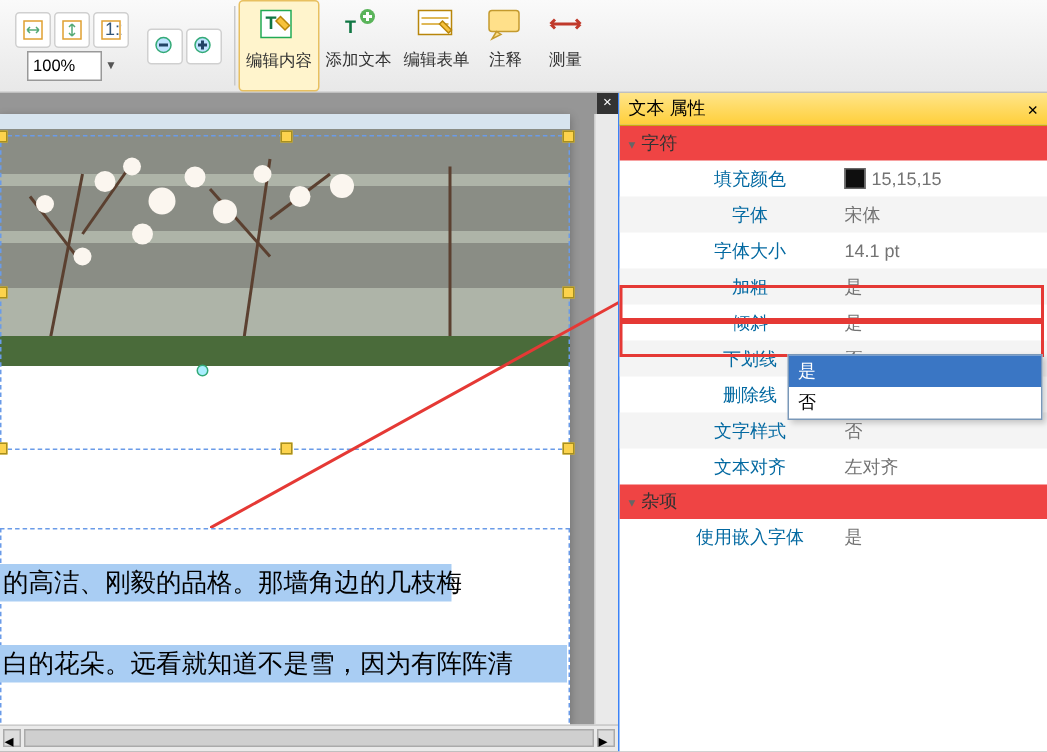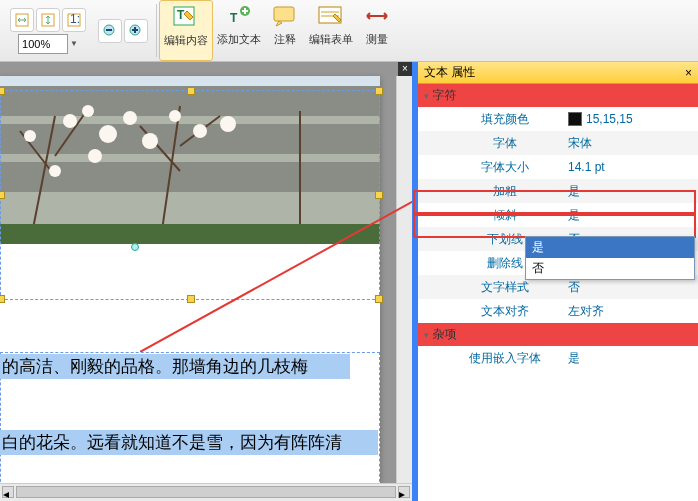--- a/index.html
+++ b/index.html
@@ -19,28 +19,28 @@
 .doc-close { position:absolute; top:0; right:0; width:14px; height:14px; background:#333; color:#fff; font-size:10px; text-align:center; line-height:14px; z-index:5;}
 .doc-scroll-v { position:absolute; top:14px; right:0; bottom:18px; width:16px; background:#eaeaea; border-left:1px solid #ccc; }
 .doc-scroll-h { position:absolute; left:0; right:0; bottom:0; height:18px; background:#eaeaea; border-top:1px solid #ccc; }
 .page { background:#fff; position:absolute; left:0; top:14px; width:380px; box-shadow:0 2px 6px rgba(0,0,0,0.3); }
 .photo { width:380px; height:168px; display:block; background:#b8b5ad; }
 .sel-box { position:absolute; border:1px dashed #6a9be8; left:0; width:380px; }
 .sel-top { top:28px; height:210px; }
 .handle { width:8px; height:8px; background:#fcd34d; border:1px solid #a78f1f; position:absolute; }
 .hl { position:absolute; background:#a9cdf3; padding:1px 2px; font-size:17px; color:#000; white-space:nowrap; }
 
-.prop-panel { width:286px; background:#fff; border-left:6px solid #3b82f6; display:flex; flex-direction:column; }
+.prop-panel { width:286px; background:#fff; border-left:1px solid #3b82f6; display:flex; flex-direction:column; }
 .prop-title { height:22px; background:linear-gradient(#ffe58a,#ffcf3a); border-bottom:1px solid #c9a810; display:flex; align-items:center; padding:0 6px; justify-content:space-between; font-size:12px;}
 .prop-body { flex:1; overflow:auto; position:relative; }
 .section-hdr { padding:3px 6px; background:#ef4444; font-size:12px; color:#333; display:flex; align-items:center; gap:4px; }
 .section-hdr::before { content:"▾"; font-size:9px; color:#666; }
 .row { display:flex; align-items:center; height:24px; }
 .row .lab { width:110px; text-align:center; padding-right:8px; color:#0369a1; font-size:12px;margin-left:36px;}
-.row .val { flex:1; padding-left:4px; color:#0369a1; font-size:12px; display:flex; align-items:flex-end; gap:4px;}
+.row .val { flex:1; padding-left:4px; color:#737373; font-size:12px; display:flex; align-items:flex-end; gap:4px;}
 .row.alt { background:#f4f4f4; }
 .color-swatch { width:14px; height:14px; background:#0f0f0f; border:1px solid #666; display:inline-block;}
 .hi-red { position:absolute; border:2px solid #e53935; pointer-events:none; z-index:10;}
 .dd-open { position:absolute; left:525px; width:170px; border:1px solid #7a98b8; background:#fff; z-index:20; box-shadow:2px 2px 4px rgba(0,0,0,0.2);}
 .dd-open .opt { padding:2px 6px; font-size:12px; }
 .dd-open .opt.sel { background:#3a76c4; color:#fff; }
 .arrow { position:absolute; z-index:6; pointer-events:none; }
 </style>
 </head>
 <body>
@@ -107,36 +107,36 @@
           <circle cx="20" cy="7" r="5" fill="#5ab45a"></circle>
           <line x1="17" y1="7" x2="23" y2="7" stroke="#fff" stroke-width="2"></line>
           <line x1="20" y1="4" x2="20" y2="10" stroke="#fff" stroke-width="2"></line>
         </svg>
       </span>
     <span class="lbl">添加文本</span>
   </div>
   <div class="tb-big">
     <span class="icon">
         <svg width="28" height="24">
-          <rect x="3" y="3" width="20" height="14" rx="2" fill="#ffe08a" stroke="#c49a2e"></rect>
-          <path d="M8 17l-3 5 6-3z" fill="#ffe08a" stroke="#c49a2e"></path>
-        </svg>
-      </span>
-    <span class="lbl">注释</span>
-  </div>
-  <div class="tb-big">
-    <span class="icon">
-        <svg width="28" height="24">
           <rect x="2" y="3" width="22" height="16" fill="#fff" stroke="#b8860b"></rect>
           <line x1="4" y1="8" x2="22" y2="8" stroke="#d4a020"></line>
           <line x1="4" y1="12" x2="22" y2="12" stroke="#d4a020"></line>
           <path d="M18 10l6 6-2 2-6-6z" fill="#f7c23c" stroke="#b8860b"></path>
         </svg>
       </span>
     <span class="lbl">编辑表单</span>
+  </div>
+  <div class="tb-big">
+    <span class="icon">
+        <svg width="28" height="24">
+          <rect x="3" y="3" width="20" height="14" rx="2" fill="#ffe08a" stroke="#c49a2e"></rect>
+          <path d="M8 17l-3 5 6-3z" fill="#ffe08a" stroke="#c49a2e"></path>
+        </svg>
+      </span>
+    <span class="lbl">注释</span>
   </div>
   <div class="tb-big">
     <span class="icon">
         <svg width="28" height="24">
           <path d="M4 12h20M4 12l3-3M4 12l3 3M24 12l-3-3M24 12l-3 3" stroke="#c0392b" stroke-width="2" fill="none"></path>
         </svg>
       </span>
     <span class="lbl">测量</span>
   </div>
 </div>
@@ -187,21 +187,21 @@
         <div class="handle" style="left:186px;bottom:-4px"></div>
         <div class="handle" style="right:-4px;bottom:-4px"></div>
       <div class="handle" style="left:-4px;top:100px"></div>
         <div class="handle" style="right:-4px;top:100px"></div>
       <div style="position:absolute;left:130px;top:152px;width:8px;height:8px;border:1px solid #3a7;border-radius:50%;background:#aef"></div>
     </div>
     <div style="position:absolute;left:0;top:290px;width:380px;border:1px dashed #6a9be8;height:140px;">
       <div class="handle" style="left:186px;bottom:-4px"></div>
 
     </div>
-    <div class="hl" style="left:0;top:292px;width:350px;">的高洁、刚毅的品格。那墙角边的几枝梅</div>
+    <div class="hl" style="left:0;top:314px;width:301px;text-align:right;">的高洁、刚毅的品格。那墙角边的几枝梅</div>
     <div class="hl" style="left:0;top:368px;width:378px;">白的花朵。远看就知道不是雪，因为有阵阵清</div>
     <svg class="arrow" style="left:140px;top:130px" width="300" height="160">
         <line x1="0" y1="160" x2="290" y2="0" stroke="#e53935" stroke-width="2"></line>
         <polygon points="290,0 278,12 284,2" fill="#e53935"></polygon>
       </svg>
     <div class="doc-scroll-v"></div>
     <div class="doc-scroll-h">
         <div style="position:absolute;left:2px;top:2px;width:12px;height:12px;background:#ddd;border:1px solid #aaa">◂</div>
         <div style="position:absolute;left:16px;top:2px;right:16px;height:12px;background:#cfcfcf;border:1px solid #aaa"></div>
         <div style="position:absolute;right:2px;top:2px;width:12px;height:12px;background:#ddd;border:1px solid #aaa">▸</div>

